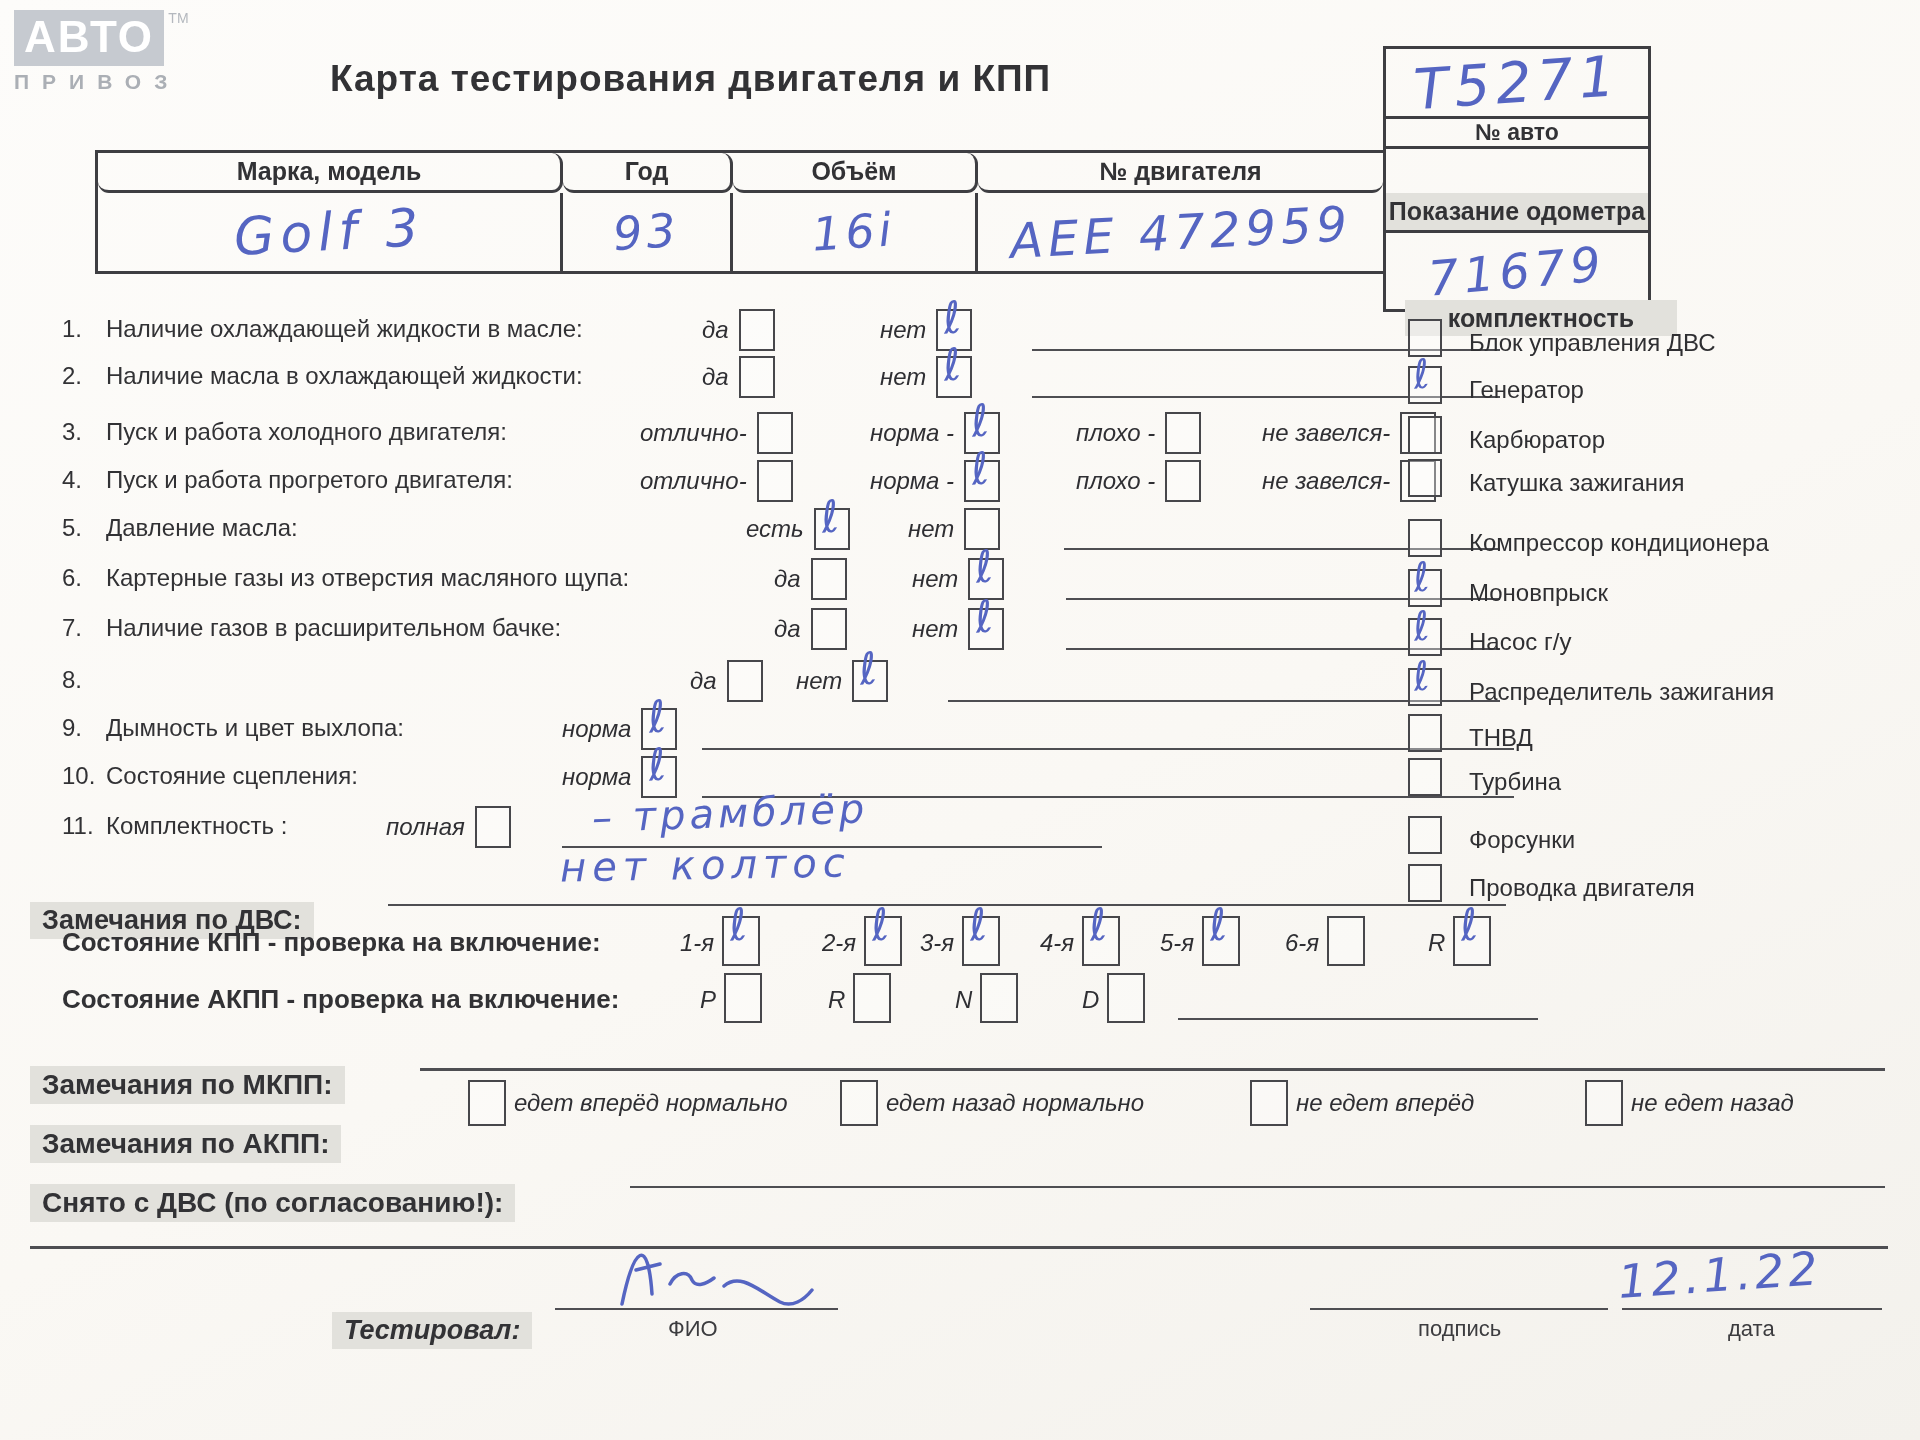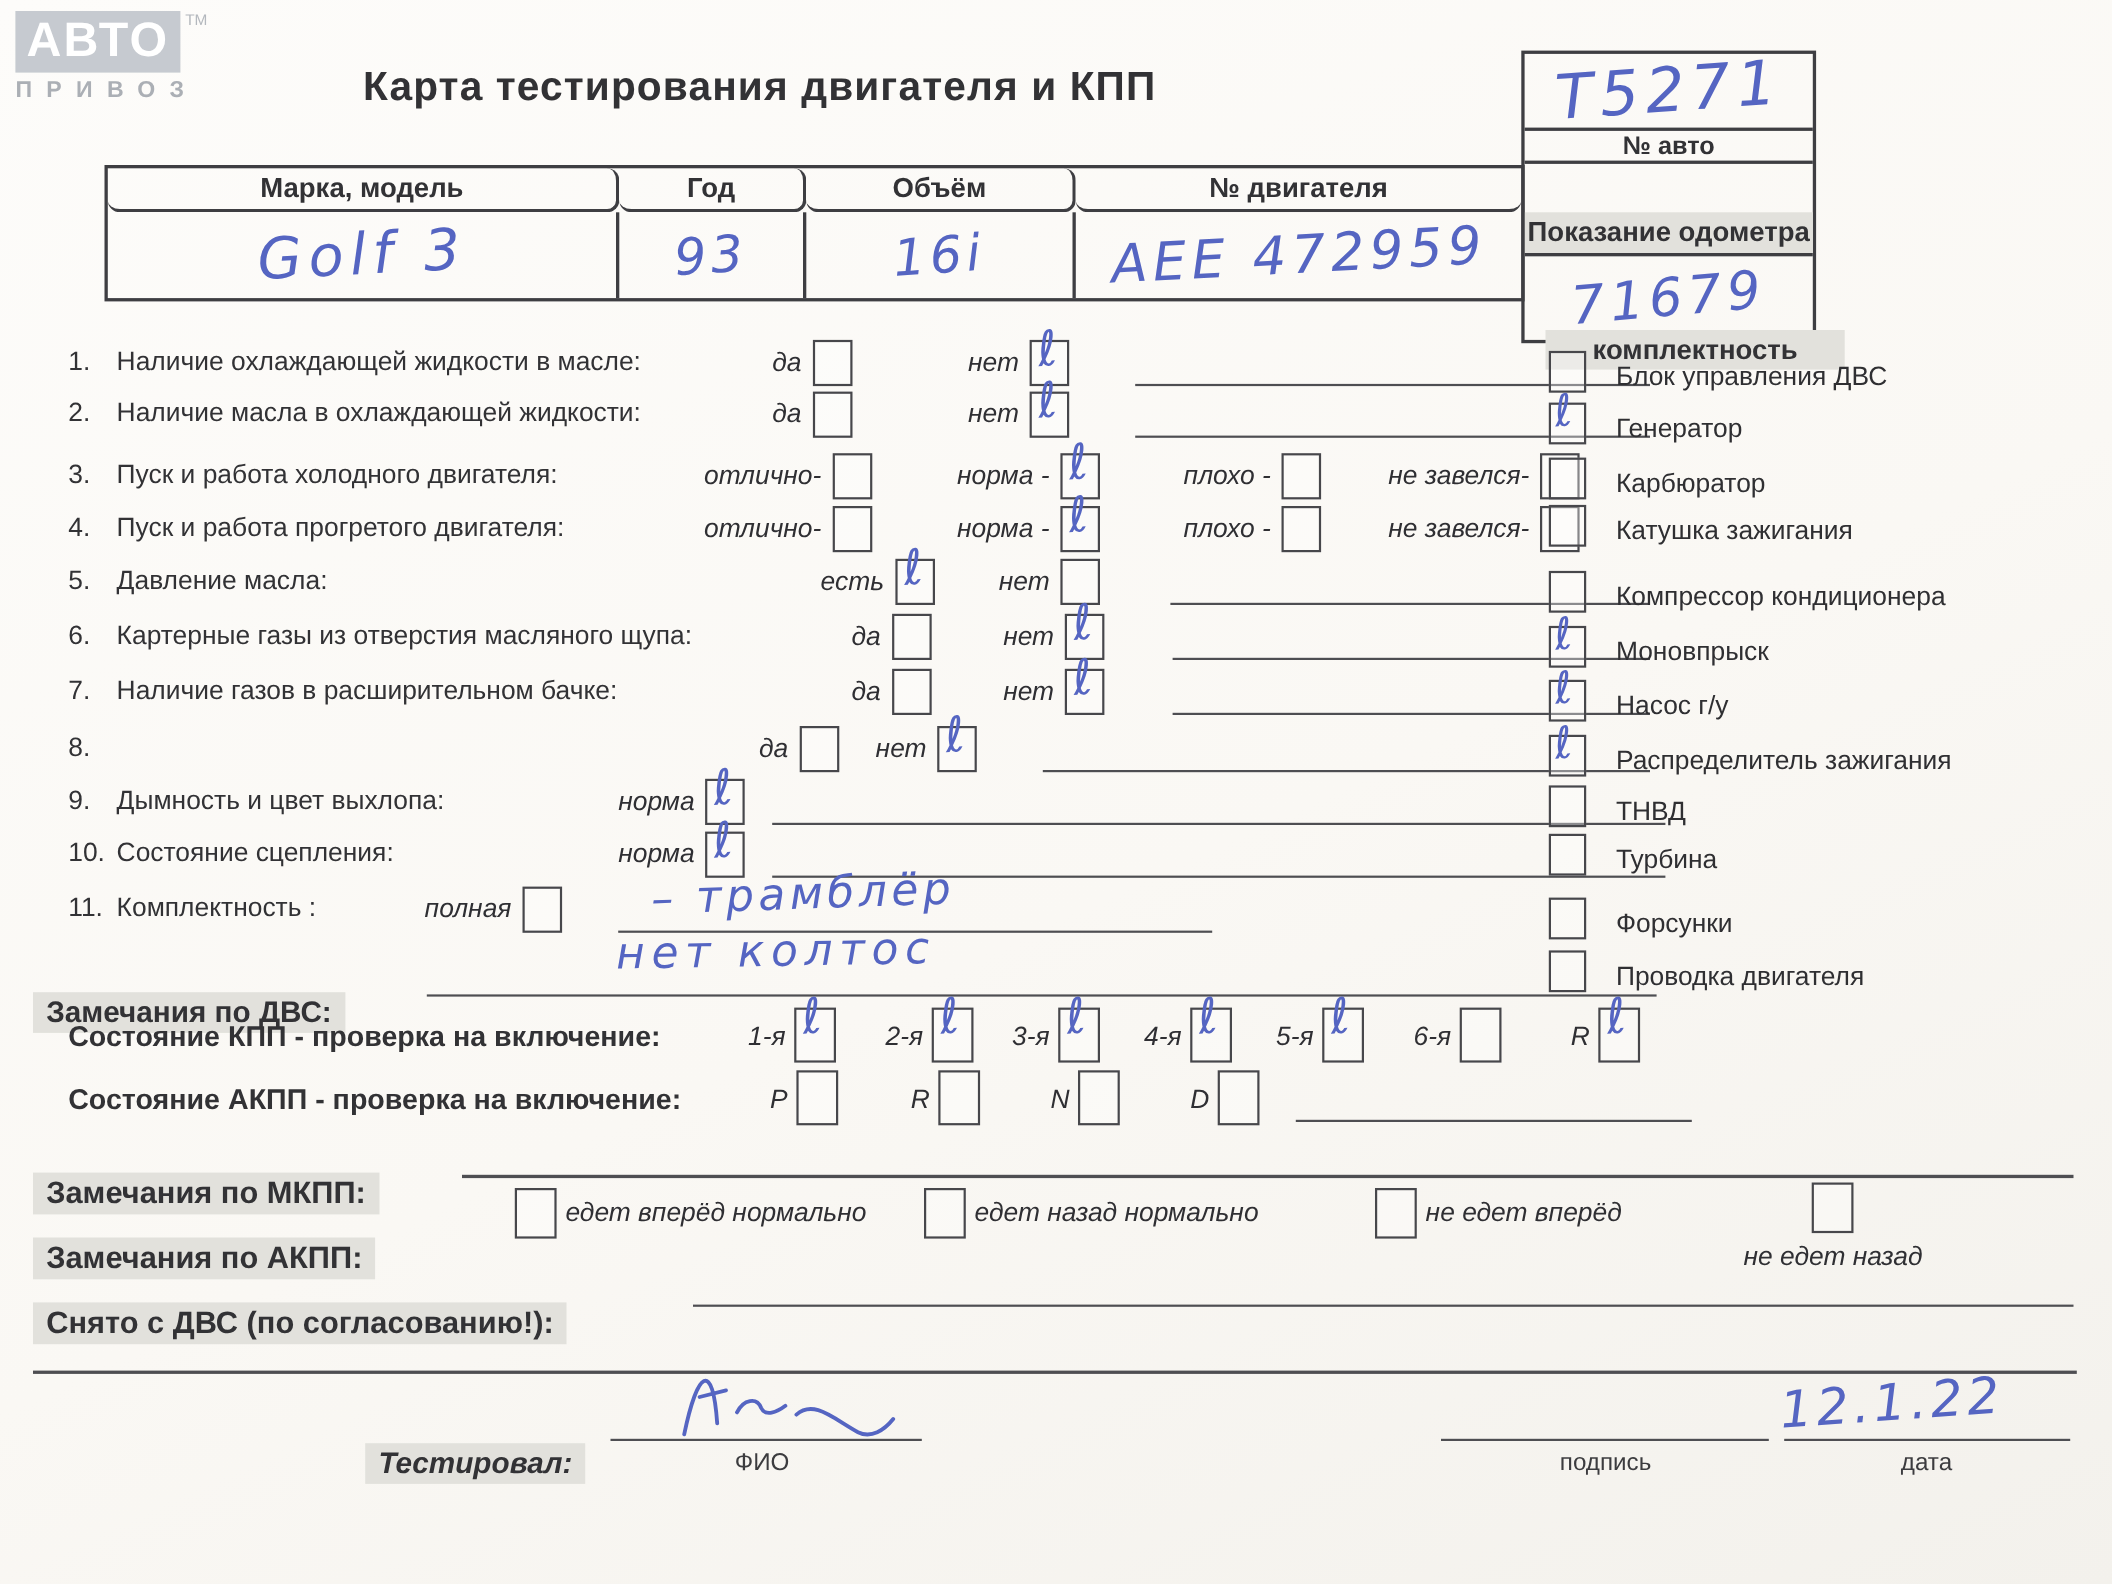--- a/index.html
+++ b/index.html
@@ -300,21 +300,21 @@
   <span class="line" style="left:388px;top:904px;width:1118px;"></span>
 
   <div class="crow" style="top:915px;height:56px;">
     <span class="bold-row-label">Состояние КПП - проверка на включение:</span>
     <span class="ggrp" style="left:680px;">
       <span class="opt">1-я</span>
       <span class="gbox">
           <span class="mark">ℓ</span>
         </span>
     </span>
-    <span class="ggrp" style="left:805px;">
+    <span class="ggrp" style="left:822px;">
       <span class="opt">2-я</span>
       <span class="gbox">
           <span class="mark">ℓ</span>
         </span>
     </span>
     <span class="ggrp" style="left:920px;">
       <span class="opt">3-я</span>
       <span class="gbox">
           <span class="mark">ℓ</span>
         </span>
@@ -394,21 +394,21 @@
           <span class="mark"></span>
         </span>
       <span class="opt">едет назад нормально</span>
     </span>
     <span class="ggrp" style="left:1250px;">
       <span class="rbox">
           <span class="mark"></span>
         </span>
       <span class="opt">не едет вперёд</span>
     </span>
-    <span class="ggrp" style="left:1585px;flex-direction:column;">
+    <span class="ggrp" style="left:1585px;">
       <span class="rbox">
           <span class="mark"></span>
         </span>
       <span class="opt">не едет назад</span>
     </span>
   </div>
 
   <div class="abs" style="left:30px;top:1140px;">
     <span class="seclabel shade" style="font-size:28px;">Снято с ДВС (по согласованию!):</span>
   </div>

